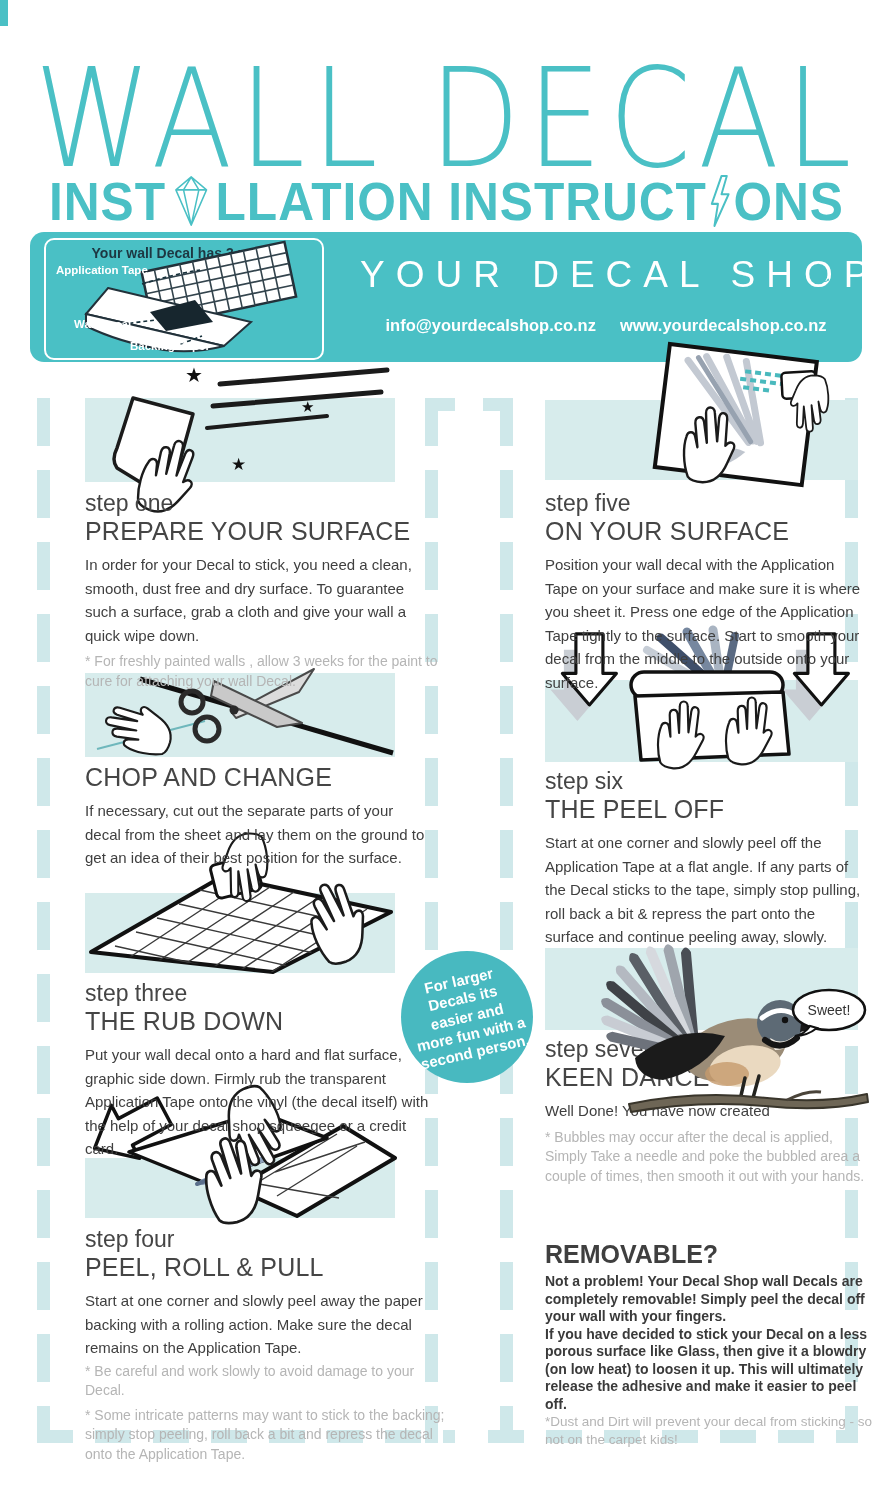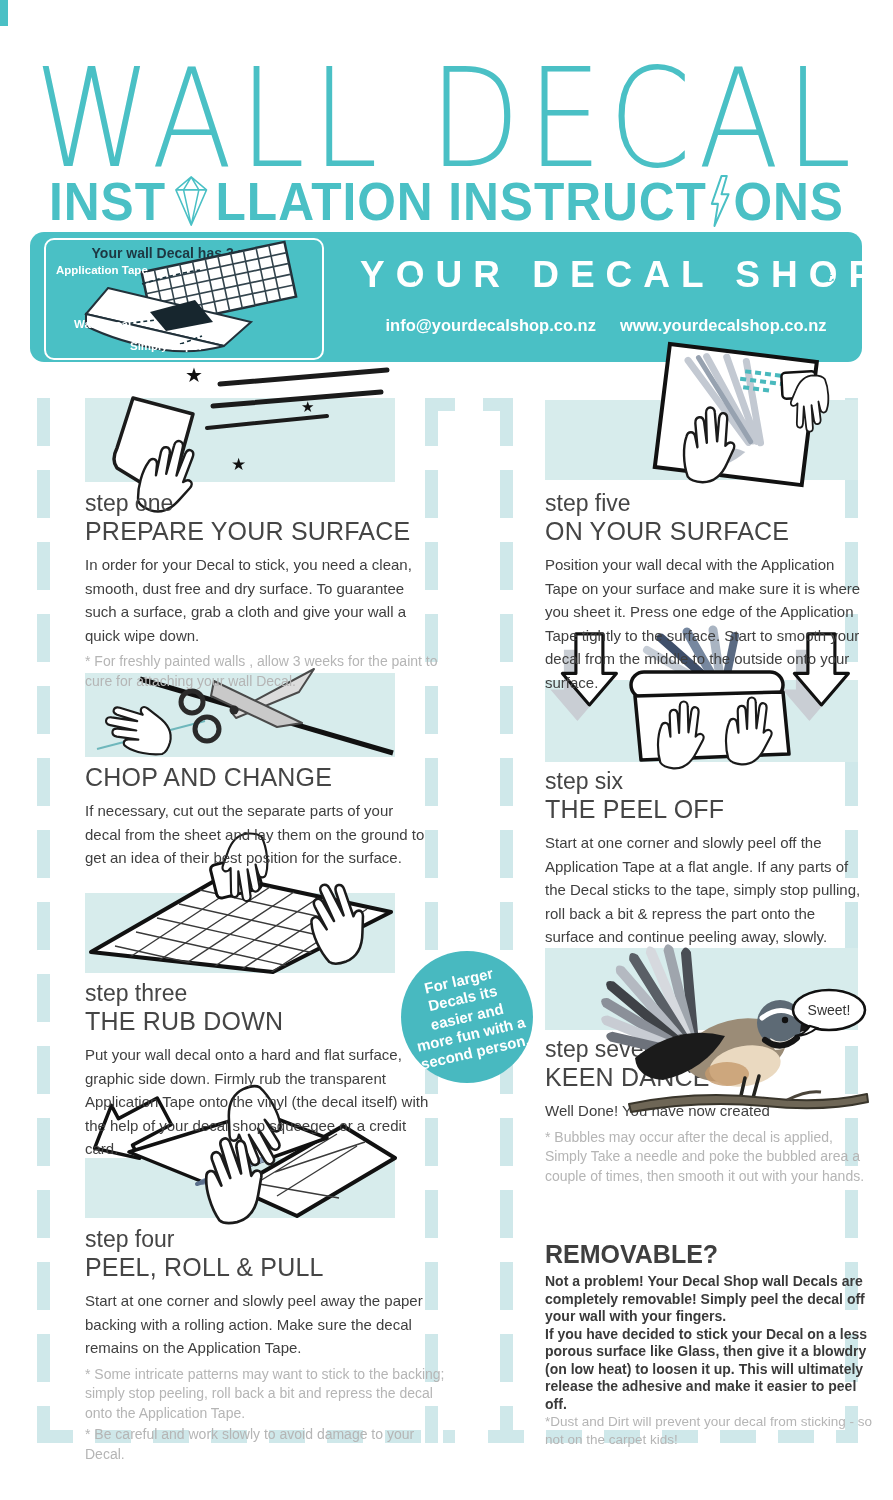--- a/index.html
+++ b/index.html
@@ -29,21 +29,21 @@
 
   
   .header-box{left:30px;top:232px;width:832px;height:130px;background:var(--accent);border-radius:14px;}
   .diagram-box{position:absolute;left:14px;top:6px;width:276px;height:118px;
     border:2px solid #ffffff;border-radius:10px;}
   .diagram-title{position:absolute;left:0;top:5px;width:100%;text-align:center;
     color:#1d3742;font-size:14px;font-weight:bold;}
   .diagram-label{position:absolute;color:#ffffff;font-size:11.5px;font-weight:bold;white-space:nowrap;}
   .lbl-tape{left:10px;top:24px;} .lbl-decal{left:28px;top:78px;} .lbl-backing{left:84px;top:100px;}
   .brand{position:absolute;left:330px;top:22px;width:492px;color:#ffffff;
-    font-size:37px;font-weight:bold;letter-spacing:11px;white-space:nowrap;}
+    font-size:37px;font-weight:normal;letter-spacing:11px;white-space:nowrap;}
   .brand .o{position:relative;display:inline-block;}
   .brand .o1::after{content:"♥";position:absolute;left:50%;top:58%;transform:translate(-50%,-50%);
     color:var(--accent);font-size:14px;letter-spacing:0;}
   .brand .o2::after{content:"⚓";position:absolute;left:50%;top:55%;transform:translate(-50%,-50%);
     color:var(--accent);font-size:15px;letter-spacing:0;}
   .contact{position:absolute;left:330px;top:84px;width:492px;text-align:center;color:#ffffff;
     font-size:16.5px;font-weight:bold;}
   .contact span{margin:0 12px;}
 
   
@@ -115,21 +115,21 @@
       </g>
       <path d="M62 48 L205 82 L178 106 L40 74 Z" fill="#ffffff" stroke="#22313a" stroke-width="2"></path>
       <path d="M104 72 L149 60 L167 82 L120 91 Z" fill="#17262e"></path>
       <path d="M40 74 L178 106 Q148 114 118 110 Q72 102 40 86 Z" fill="#ffffff" stroke="#22313a" stroke-width="2"></path>
       <path d="M96 44 Q128 34 154 30" stroke="#16303b" stroke-width="1.6" stroke-dasharray="4 3" fill="none"></path>
       <path d="M76 84 Q94 82 110 80" stroke="#16303b" stroke-width="1.6" stroke-dasharray="4 3" fill="none"></path>
       <path d="M134 104 Q146 100 156 96" stroke="#16303b" stroke-width="1.6" stroke-dasharray="4 3" fill="none"></path>
     </svg>
     <div class="diagram-label lbl-tape">Application Tape</div>
     <div class="diagram-label lbl-decal">Wall Decal</div>
-    <div class="diagram-label lbl-backing">Simply Paper</div>
+    <div class="diagram-label lbl-backing">Backing Paper</div>
   </div>
   <div class="brand"><span>Y</span><span class="o o1">O</span><span>UR DECAL SH</span><span class="o o2">O</span><span>P</span></div>
   <div class="contact">
     <span>info@yourdecalshop.co.nz</span><span>www.yourdecalshop.co.nz</span>
   </div>
 </div>
 
 <div class="abs vstrip" style="left:37px"></div>
 <div class="abs vstrip" style="left:425px"></div>
 <div class="abs vstrip" style="left:500px"></div>
@@ -211,22 +211,22 @@
     <path d="M118 96 Q152 82 182 72" stroke="#8fa3bd" stroke-width="6" fill="none" stroke-linecap="round"></path>
     <path d="M112 98 Q134 90 152 84" stroke="#5b6f8c" stroke-width="4" fill="none" stroke-linecap="round"></path>
     <use href="#hand" transform="translate(226,68) rotate(150) scale(0.85)"></use>
     <use href="#hand" transform="translate(96,54) rotate(-18) scale(0.9)"></use>
   </svg>
 </div>
 <div class="abs txt z2" style="left:85px;top:1226px">
   <div class="step-label">step four</div>
   <div class="step-title">PEEL, ROLL &amp; PULL</div>
   <div class="step-body">Start at one corner and slowly peel away the paper backing with a rolling action.   Make sure the decal remains on the Application Tape.</div>
+  <div class="step-note" style="width:368px;margin-top:2px">* Be careful and work slowly to avoid damage to your Decal.</div>
   <div class="step-note" style="width:368px">* Some intricate patterns may want to stick to the backing; simply stop peeling, roll back a bit and repress the decal onto the Application Tape.</div>
-  <div class="step-note" style="width:368px;margin-top:2px">* Be careful and work slowly to avoid damage to your Decal.</div>
 </div>
 
 <div class="abs band z1" style="left:545px;top:400px;width:313px;height:80px">
   <svg width="313" height="135" viewBox="0 0 313 135">
     <g transform="rotate(7 195 60)">
       <rect x="118" y="8" width="148" height="124" fill="#ffffff" stroke="#111" stroke-width="4"></rect>
       <path d="M208 96 L138 22 M212 94 L156 16 M216 94 L176 14 M220 95 L196 16" stroke="#c3c9d2" stroke-width="7" stroke-linecap="round"></path>
       <path d="M210 95 L148 18" stroke="#97a2b0" stroke-width="5" stroke-linecap="round"></path>
       <g fill="#49b9bd">
         <rect x="196" y="24" width="6" height="4"></rect>

